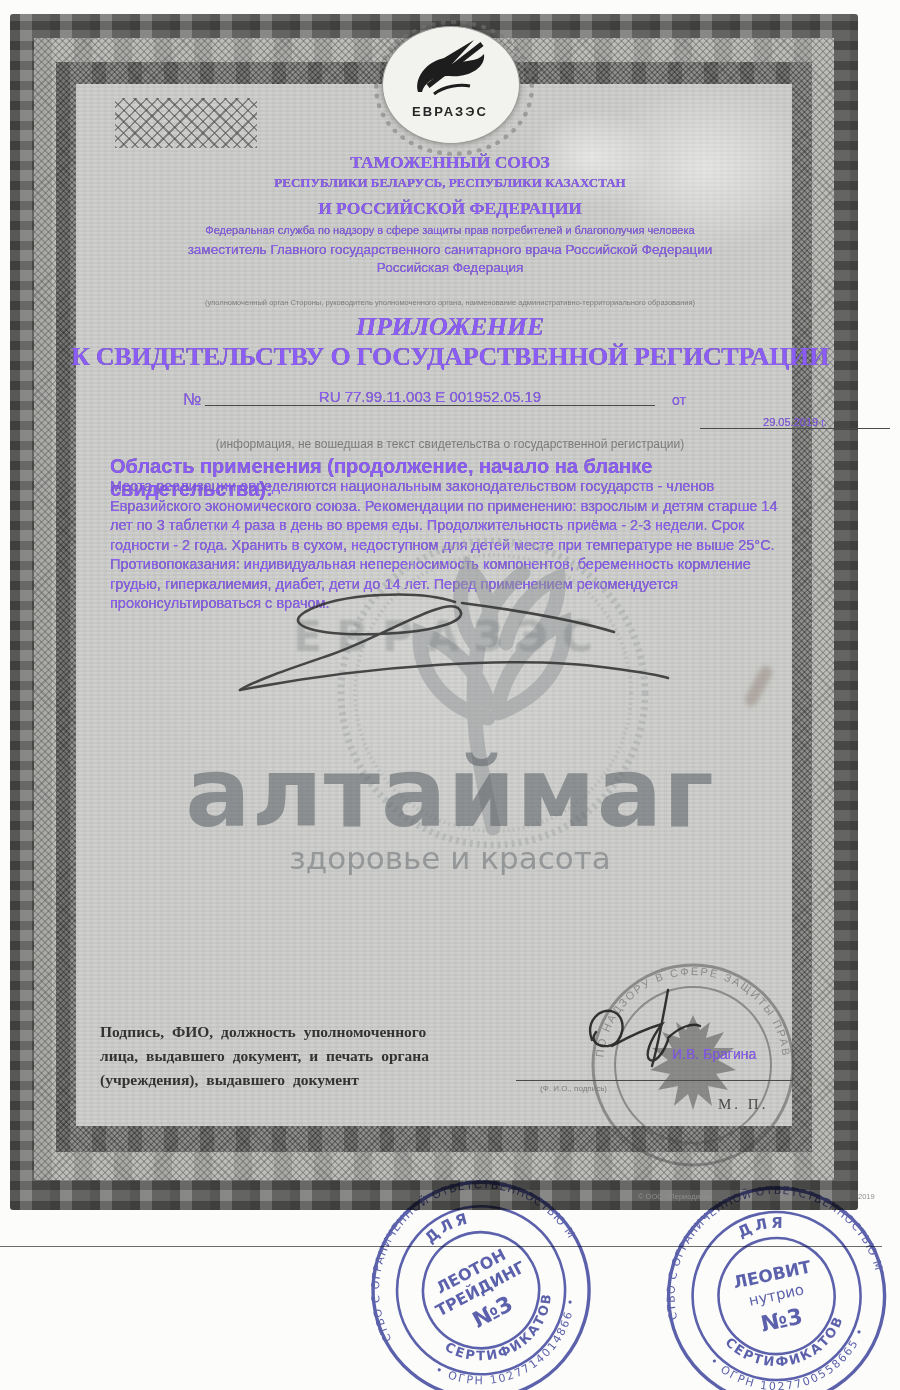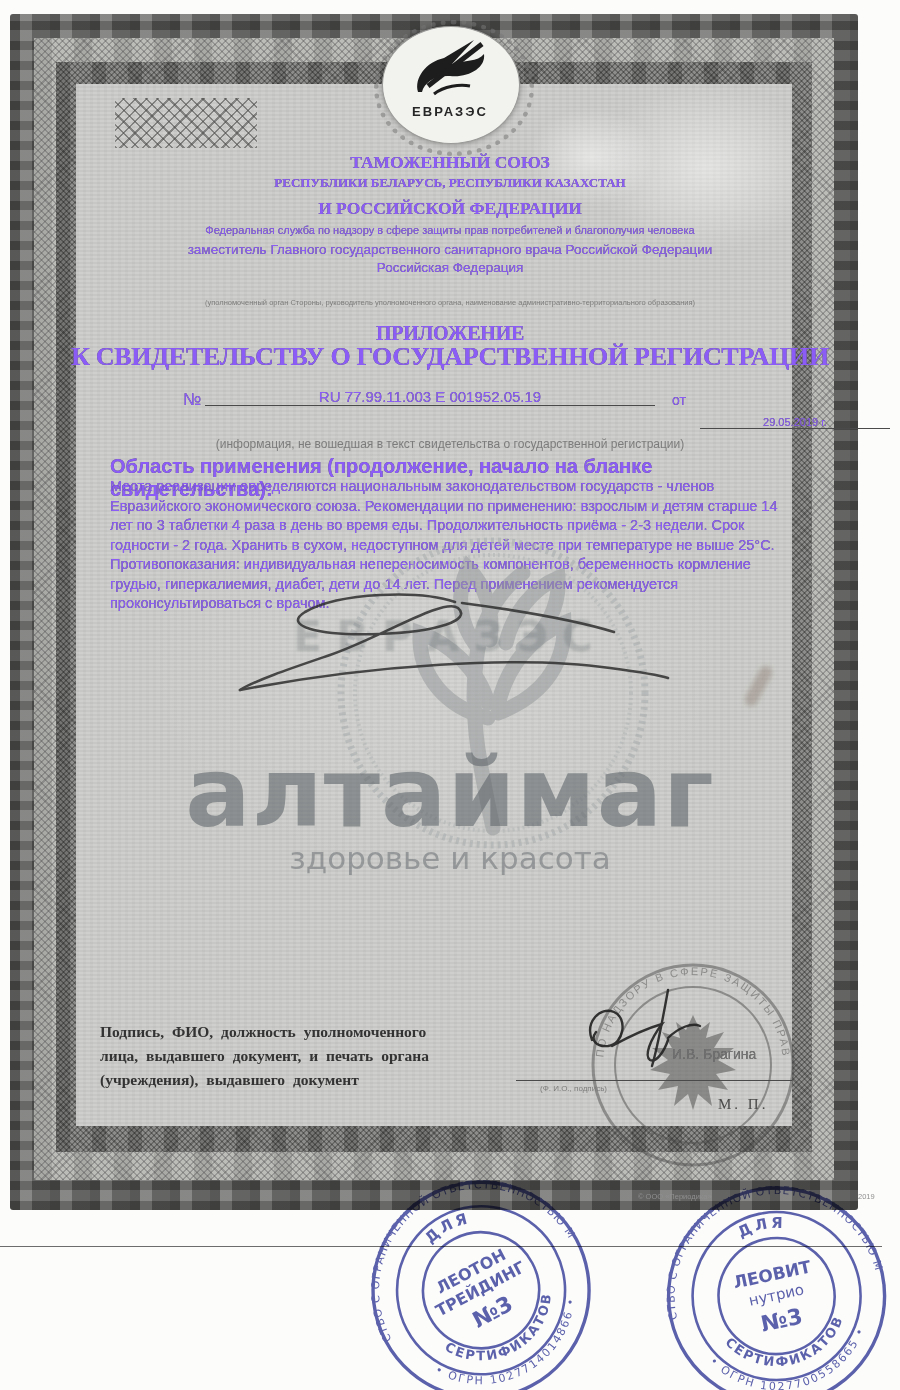--- a/index.html
+++ b/index.html
@@ -56,21 +56,21 @@
     font-family:"DejaVu Sans",sans-serif;font-size:31px;color:rgba(105,110,114,.55);}
   .wm-eurasec-text{position:absolute;left:0;width:900px;top:612px;text-align:center;
     font-family:"DejaVu Sans",sans-serif;font-weight:bold;font-size:42px;letter-spacing:14px;
     color:rgba(110,115,118,.30);filter:blur(1px);}
   
   .sig-labels{position:absolute;left:100px;top:1020px;width:400px;
     font-family:"Liberation Serif","DejaVu Serif",serif;font-weight:bold;font-size:15.5px;
     line-height:24px;color:#333;word-spacing:4px;}
   .sig-line{position:absolute;left:516px;top:1080px;width:276px;border-top:1.3px solid #4a4a4a;}
   .fio-note{position:absolute;left:540px;top:1084px;font-size:8px;}
-  .signer-name{position:absolute;left:672px;top:1046px;font-size:14px;color:#737373;}
+  .signer-name{position:absolute;left:672px;top:1046px;font-size:14px;color:#8b5cf6;}
   .mp-note{position:absolute;left:718px;top:1096px;font-family:"Liberation Serif",serif;
     font-size:15px;color:#4a4a4a;letter-spacing:3px;}
   
   .stamp{position:absolute;mix-blend-mode:multiply;opacity:.9;}
   .stamp svg text{font-family:"DejaVu Sans",sans-serif;}
   .smudge{position:absolute;left:752px;top:664px;width:13px;height:44px;border-radius:8px;
     background:rgba(125,102,92,.35);filter:blur(2.5px);transform:rotate(28deg);}
   .footer-credit{position:absolute;top:1192px;font-size:7.5px;color:#8f8f8f;filter:blur(.5px);}
   .scanline{position:absolute;left:0;top:1246px;width:882px;border-top:1.4px solid rgba(60,60,60,.75);}
 </style>
@@ -104,21 +104,21 @@
 
   <div class="abs ctr scantext serifbold" style="top:152px;font-size:17.5px;">ТАМОЖЕННЫЙ СОЮЗ</div>
   <div class="abs ctr scantext serifbold" style="top:175px;font-size:13px;">РЕСПУБЛИКИ БЕЛАРУСЬ, РЕСПУБЛИКИ КАЗАХСТАН</div>
   <div class="abs ctr scantext serifbold" style="top:198px;font-size:17.5px;">И РОССИЙСКОЙ ФЕДЕРАЦИИ</div>
   <div class="abs ctr scantext" style="top:224px;font-size:11px;">Федеральная служба по надзору в сфере защиты прав потребителей и благополучия человека</div>
   <div class="abs ctr scantext" style="top:242px;font-size:13.5px;">заместитель Главного государственного санитарного врача Российской Федерации</div>
   <div class="abs ctr scantext" style="top:260px;font-size:13.5px;">Российская Федерация</div>
 
   <div class="abs ctr blurry" style="top:298px;font-size:7.5px;">(уполномоченный орган Стороны, руководитель уполномоченного органа, наименование административно-территориального образования)</div>
 
-  <div class="abs ctr scantext serifbold" style="top:322px;font-size:20px;letter-spacing:-.3px;">ПРИЛОЖЕНИЕ</div>
+  <div class="abs ctr scantext serifbold" style="top:312px;font-size:26px;letter-spacing:-.3px;font-style:italic;">ПРИЛОЖЕНИЕ</div>
   <div class="abs ctr scantext serifbold" style="top:342px;font-size:26px;letter-spacing:-.3px;">К СВИДЕТЕЛЬСТВУ О ГОСУДАРСТВЕННОЙ РЕГИСТРАЦИИ</div>
 
   <div class="abs scantext" style="left:183px;top:390px;font-size:17px;">№</div>
   <div class="abs" style="left:205px;top:388px;">
     <span class="field scantext" style="width:450px;font-size:15px;">RU 77.99.11.003 Е 001952.05.19</span>
   </div>
   <div class="abs scantext" style="left:672px;top:392px;font-size:14px;">от</div>
   <div class="abs" style="left:500px;top:388px;">
     <span class="field scantext" style="width:190px;font-size:11px;margin-left:200px;margin-top:28px;">29.05.2019 г.</span>
   </div>

